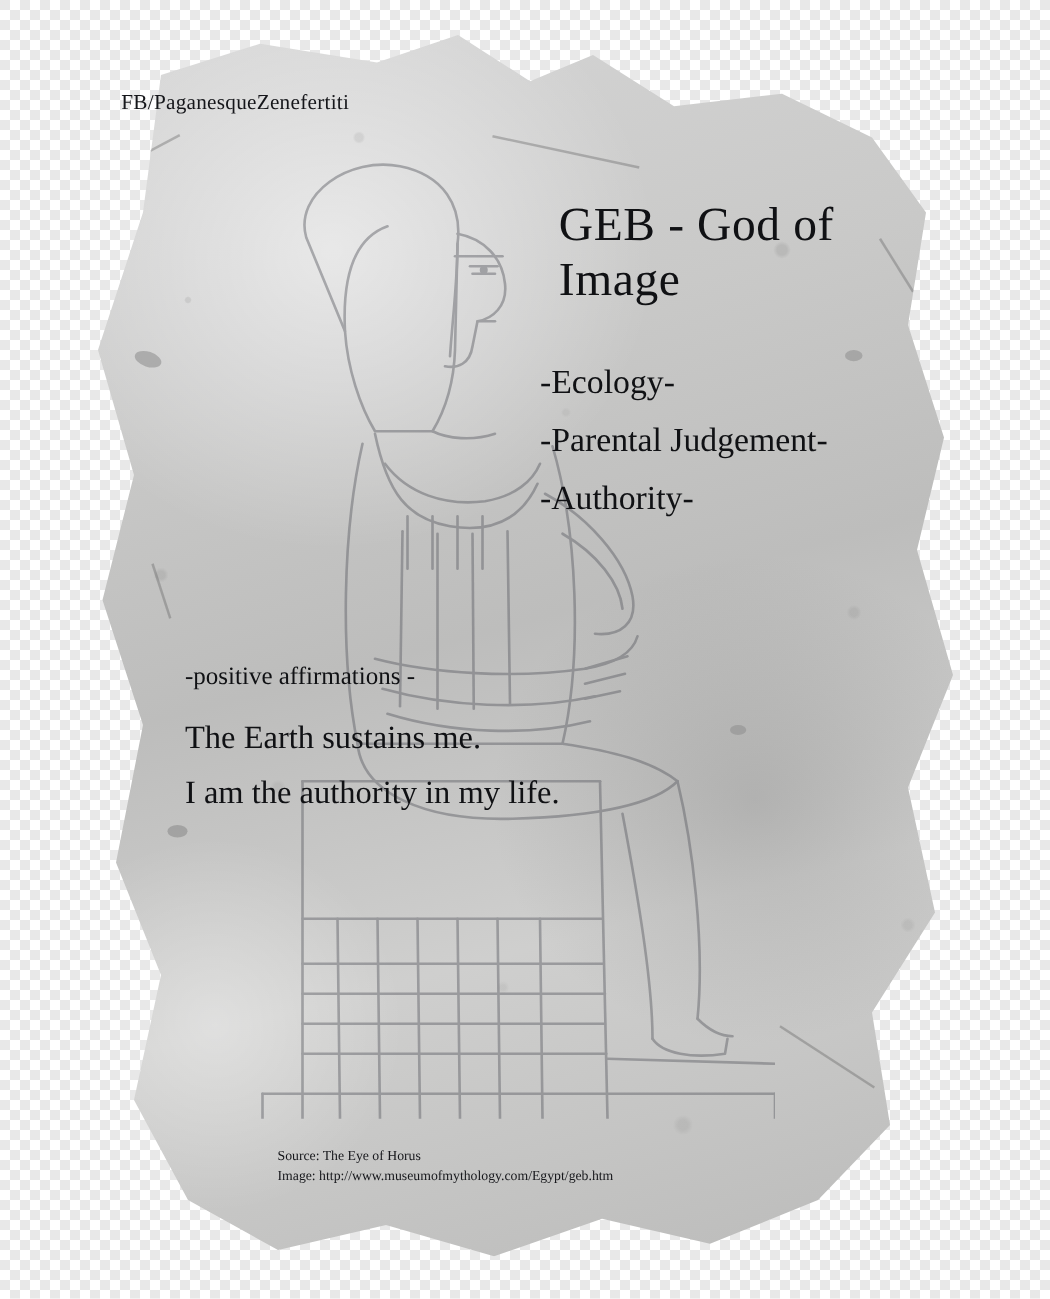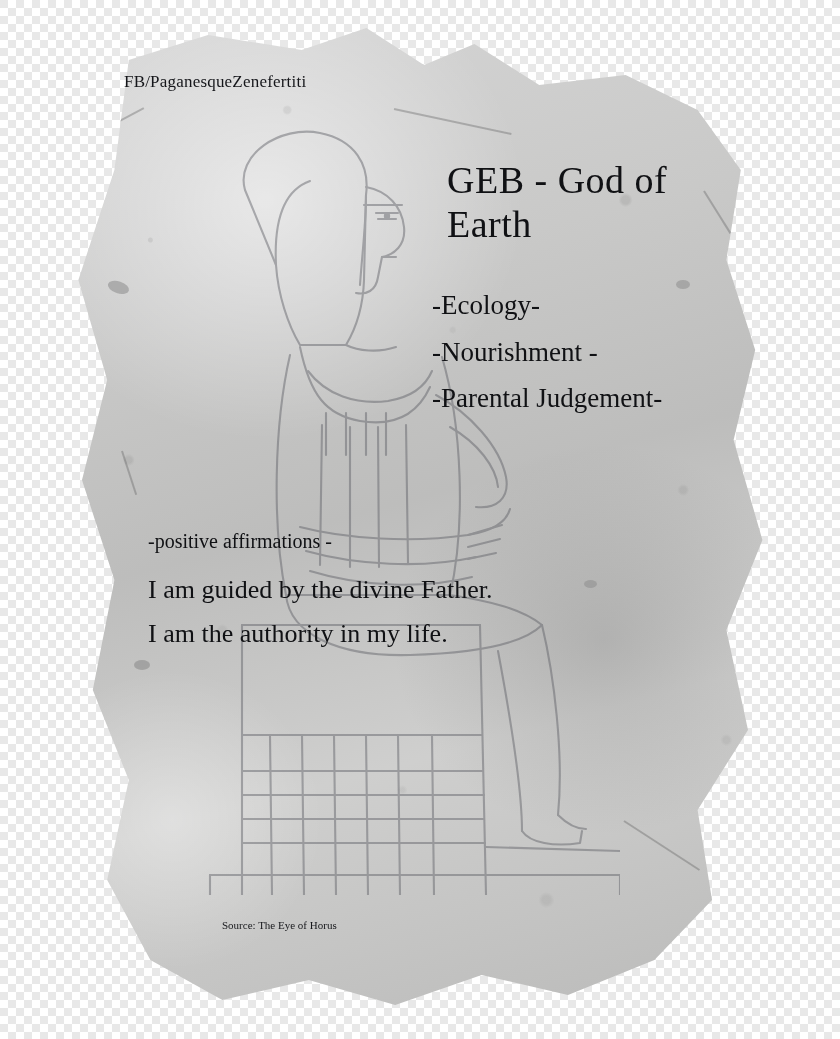--- a/index.html
+++ b/index.html
@@ -82,21 +82,20 @@
 
   
   .credit {
     position: absolute;
     left: 97px;
     top: 72px;
     font-size: 17px;
     letter-spacing: 0.2px;
     color: #15161a;
     font-family: "Liberation Serif", serif;
-    padding-left: 27px;
   }
   .title {
     position: absolute;
     left: 447px;
     top: 158px;
     width: 290px;
     font-size: 38px;
     line-height: 1.16;
     color: #101114;
     font-family: "Liberation Serif", serif;
@@ -223,31 +222,32 @@
 
         <path d="M60 780 L470 780"></path>
         <path d="M60 780 L60 800 M470 780 L470 800"></path>
         <path d="M336 752 L470 756"></path>
       </g>
     </svg>
   </div>
 
   <div class="credit">FB/PaganesqueZenefertiti</div>
 
-  <div class="title">GEB - God of Earth</div>
+  <div class="title">GEB - God of Image</div>
 
   <div class="attributes">
     <div>-Ecology-</div>
-    <div>-Nourishment -</div>
     <div>-Parental Judgement-</div>
+    <div>-Authority-</div>
   </div>
 
   <div class="affirm-head">-positive affirmations -</div>
   <div class="affirmations">
-    <div>I am guided by the divine Father.</div>
+    <div>The Earth sustains me.</div>
     <div>I am the authority in my life.</div>
   </div>
 
   <div class="source">
     <div>Source: The Eye of Horus</div>
+    <div>Image: http://www.museumofmythology.com/Egypt/geb.htm</div>
   </div>
 
 </div>
 
 </body></html>

